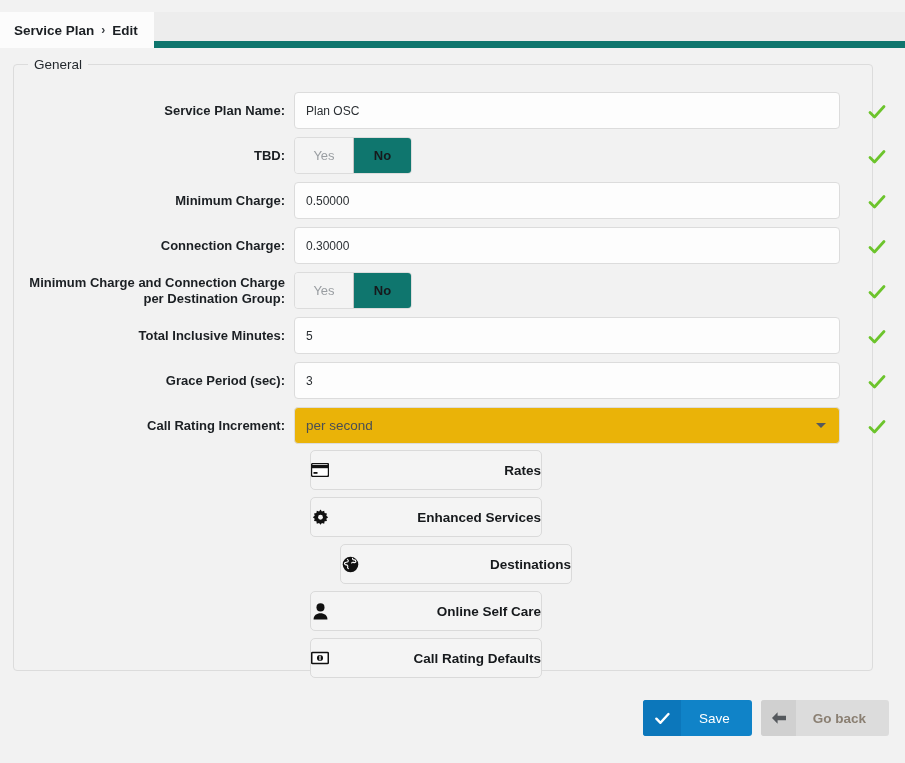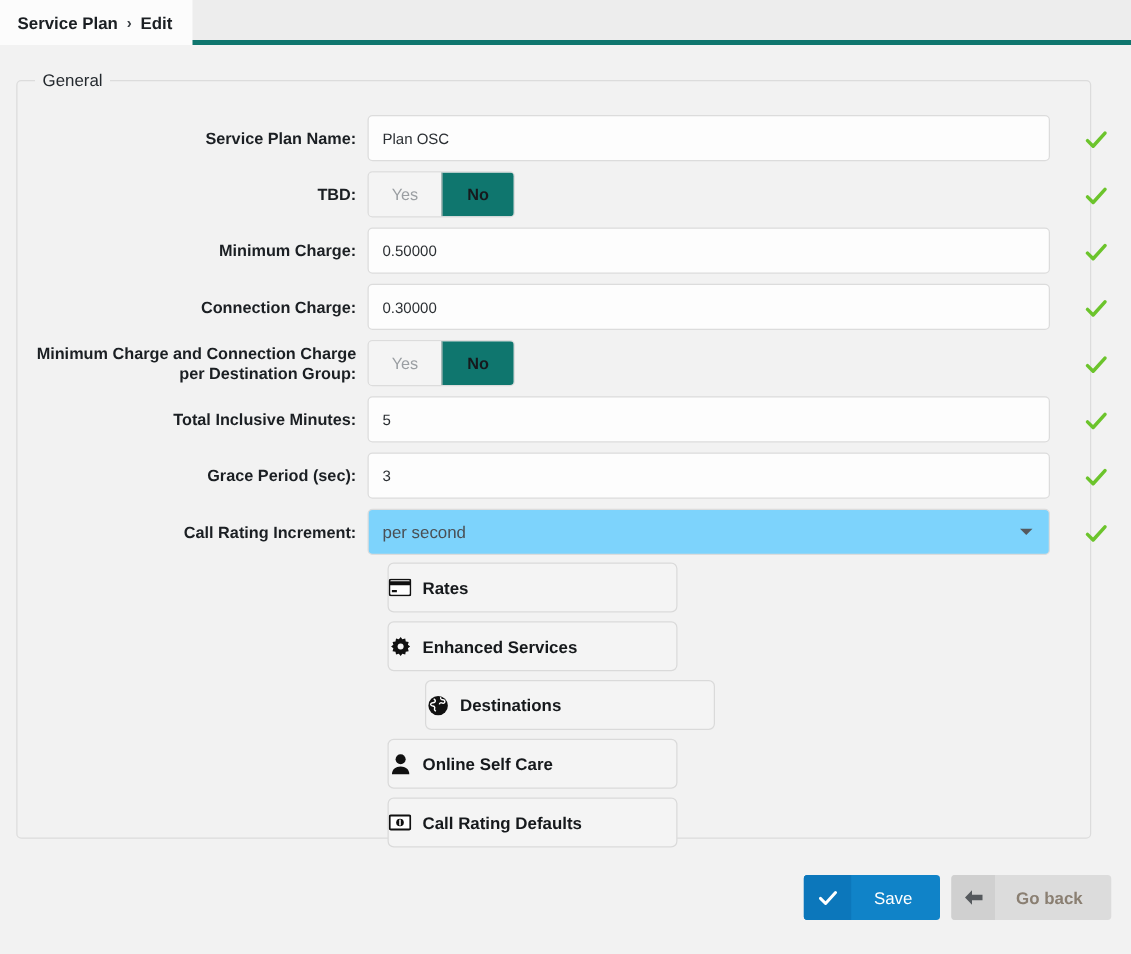--- a/index.html
+++ b/index.html
@@ -13,25 +13,25 @@
     font-family: "Liberation Sans", sans-serif;
     font-size: 13px;
     color: #24292e;
     overflow: hidden;
     position: relative;
   }
 
   
   #header-bar {
     position: absolute;
-    left: 0; top: 0;
+    left: 0; top: 12px;
     width: 905px;
     height: 36px;
     background: #ededed;
-    border-bottom: 4px solid #0f766e;
+    border-bottom: 7px solid #0f766e;
     box-sizing: border-box;
   }
   #breadcrumb-tab {
     position: absolute;
     left: 0; top: 0;
     height: 36px;
     padding: 0 16px 0 14px;
     background: #fcfcfc;
     display: flex;
     align-items: center;
@@ -108,21 +108,21 @@
     outline: none;
   }
   .select-wrap {
     position: relative;
     width: 546px;
     height: 37px;
   }
   .select-box {
     width: 546px;
     height: 37px;
-    background: #7dd3fc;
+    background: #eab308;
     border: 1px solid #dcdcdc;
     border-radius: 4px;
     box-sizing: border-box;
     font-size: 13.5px;
     color: #4a4f54;
     padding: 0 11px;
     display: flex;
     align-items: center;
   }
   .select-caret {
@@ -178,21 +178,21 @@
     position: absolute;
     left: 296px;
     width: 232px;
     height: 40px;
     background: #f4f4f4;
     border: 1px solid #dadada;
     border-radius: 5px;
     box-sizing: border-box;
     display: flex;
     align-items: center;
-    justify-content: flex-start;
+    justify-content: space-between;
     gap: 9px;
     font-size: 13.5px;
     font-weight: bold;
     color: #16191c;
     cursor: pointer;
   }
   .action-btn .btn-ico {
     display: inline-flex;
     align-items: center;
     justify-content: center;

